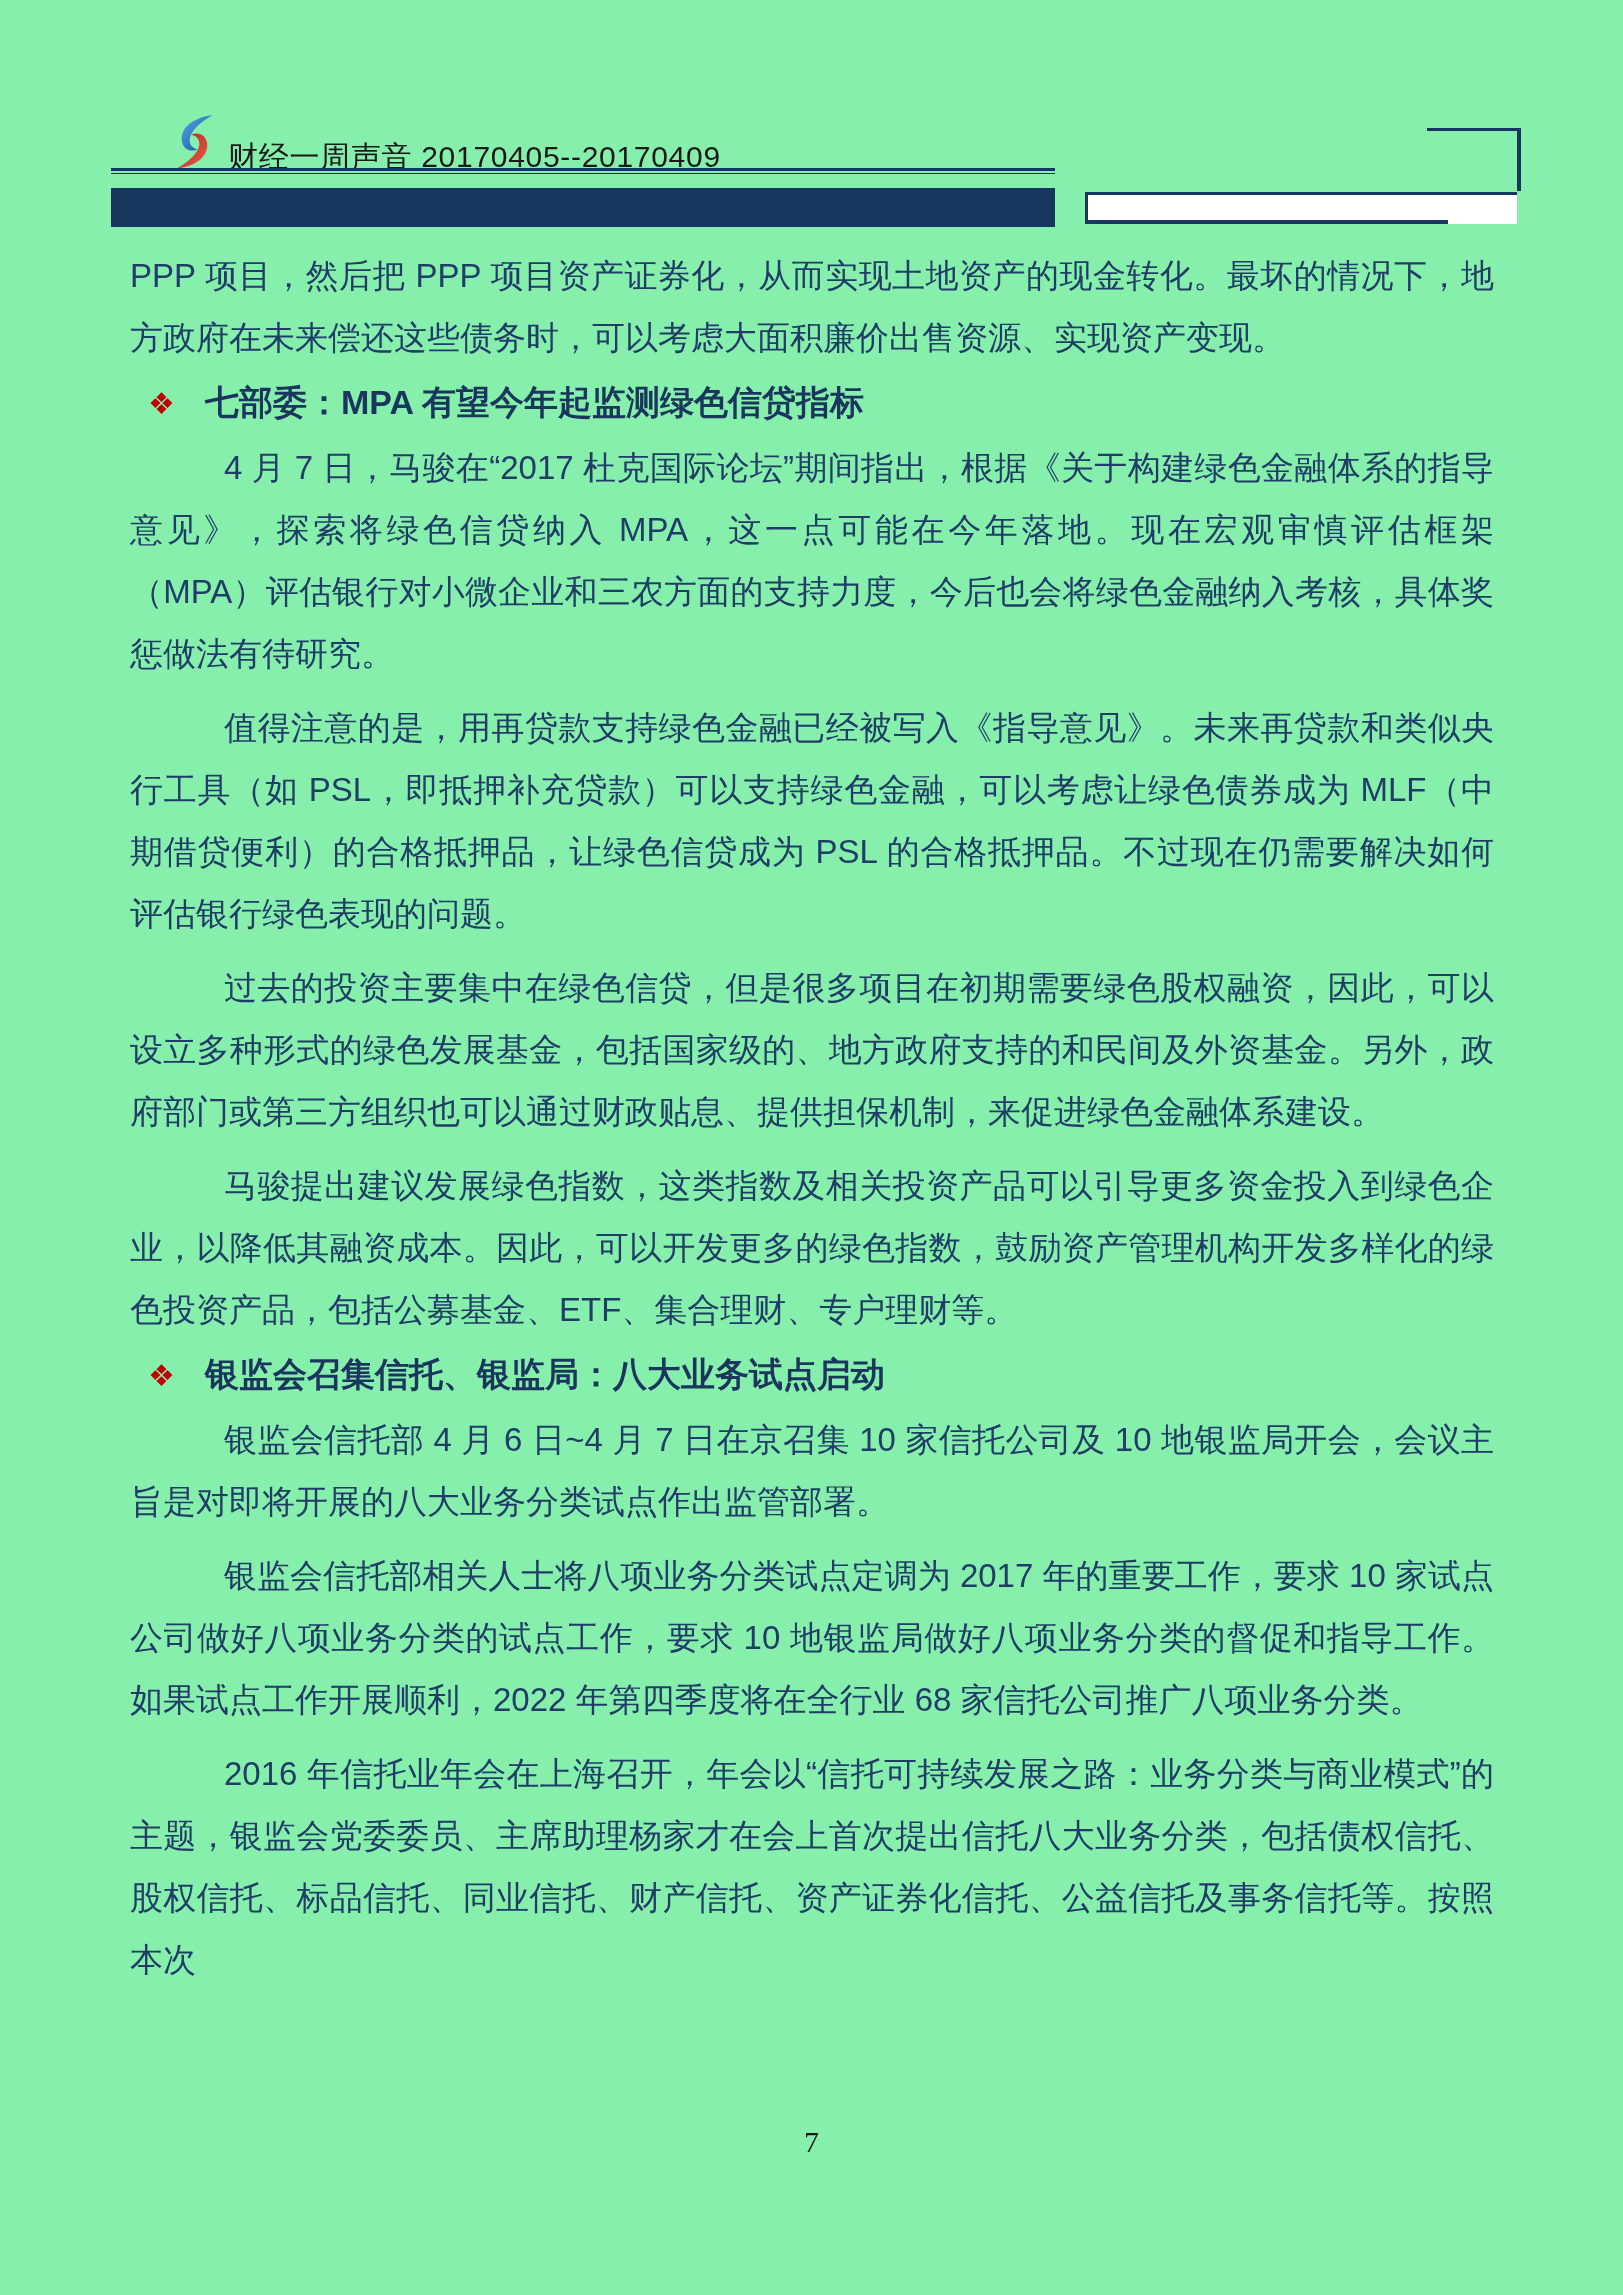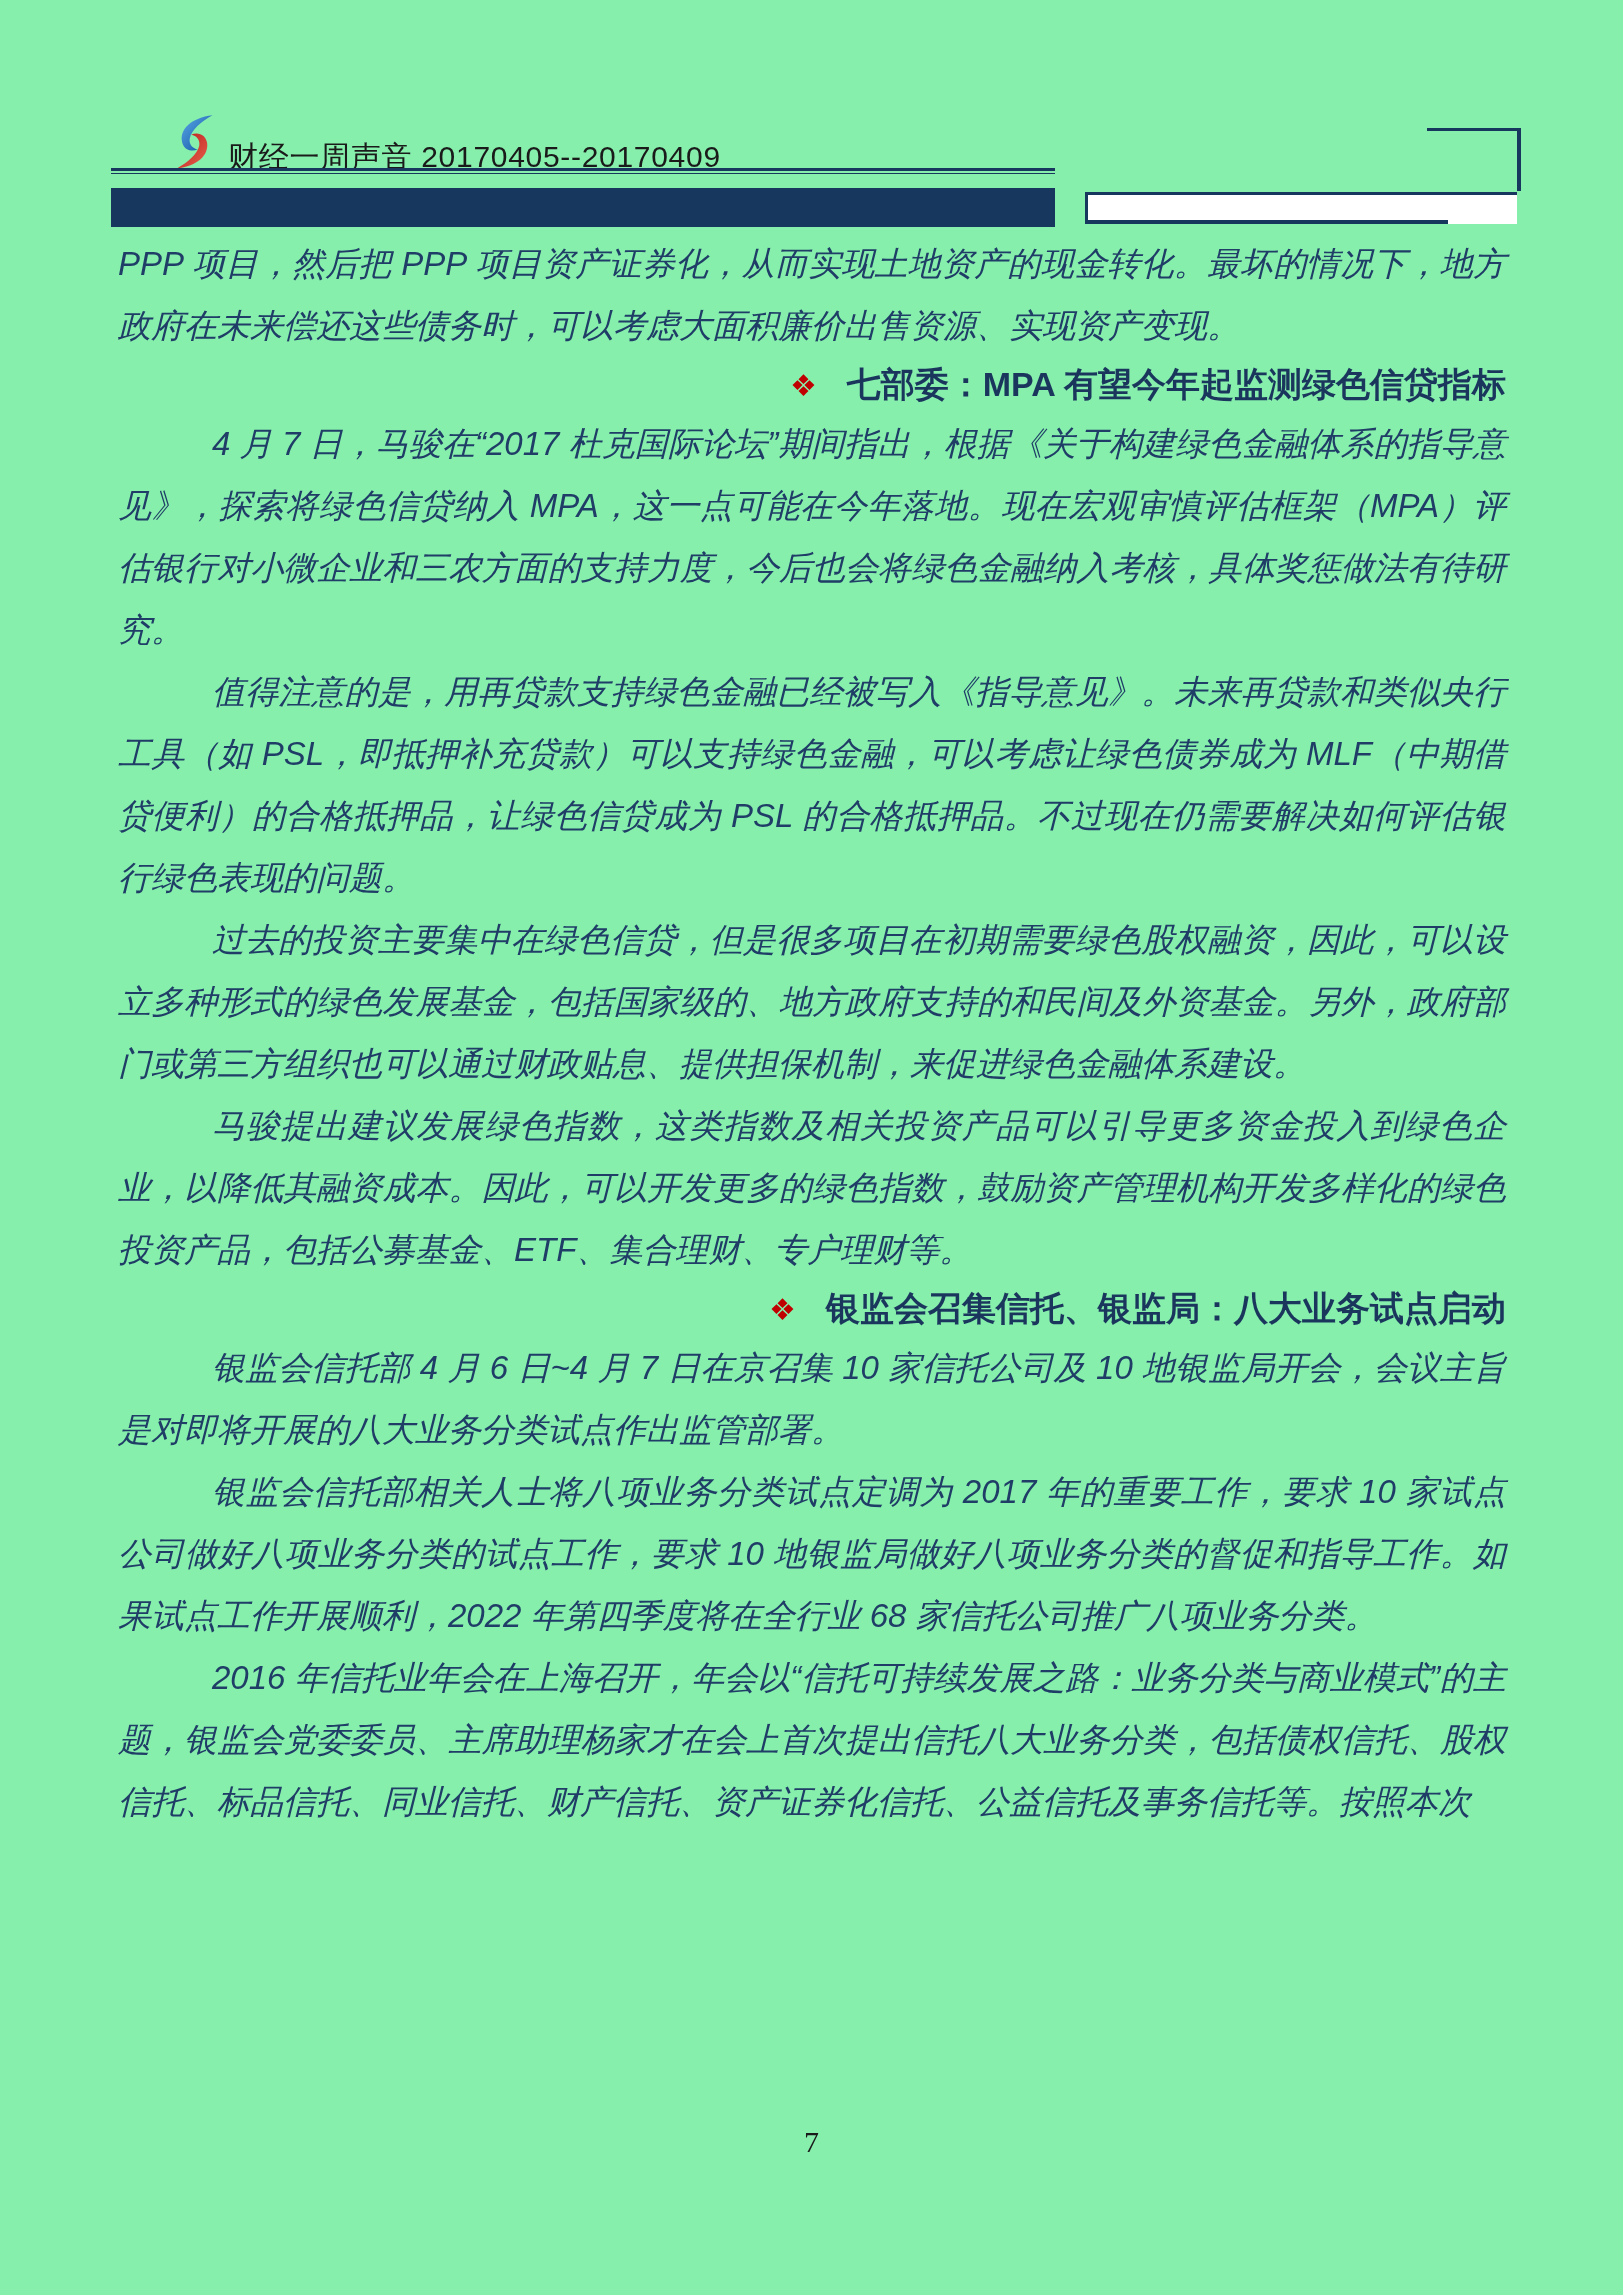--- a/index.html
+++ b/index.html
@@ -30,27 +30,27 @@
     border-left:3.9px solid #17375E;border-top:3.9px solid #17375E;
     box-sizing:border-box;background:#ffffff;
   }
   .box-lower-bottom{position:absolute;left:1085px;top:220px;width:363px;height:3.9px;background:#17375E;}
   
   .doc-body{
     position:absolute;left:118px;top:233px;width:1388px;
     font-size:33px;line-height:62px;color:#1F3D66;
     text-align:justify;
   }
-  .para{margin:0;text-indent:94px;font-style:italic;}
+  .para{margin:12px;text-indent:94px;}
   .para.no-indent{text-indent:0;}
   .heading{
     margin:0;text-indent:0;
     font-size:34px;font-weight:bold;color:#1B365D;
-    padding-left:30px;line-height:54px;
-    text-align:right;
+    padding-left:30px;line-height:42px;
+    text-align:left;
   }
   .bullet{
     color:#C00000;font-size:30px;margin-right:30px;
     font-family:"DejaVu Sans",sans-serif;font-weight:normal;
   }
   
   .page-number{
     position:absolute;left:0;right:0;top:2125px;
     text-align:center;
     font-family:"Liberation Serif","DejaVu Serif",serif;

